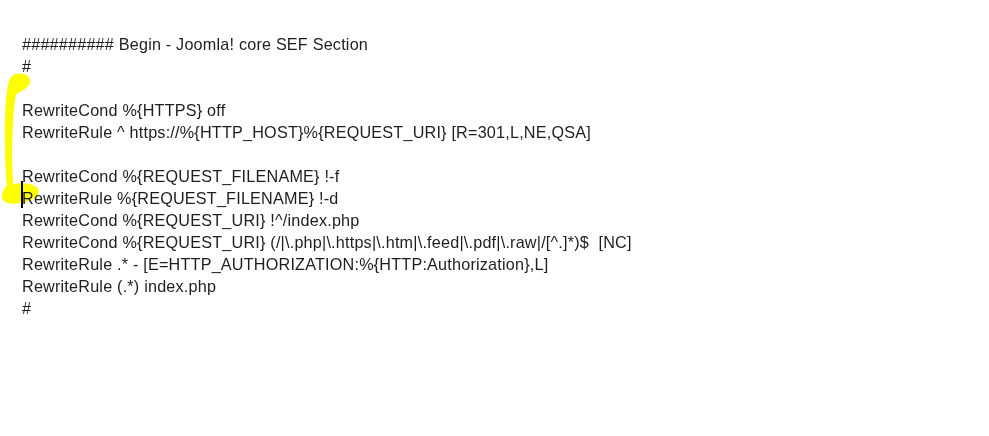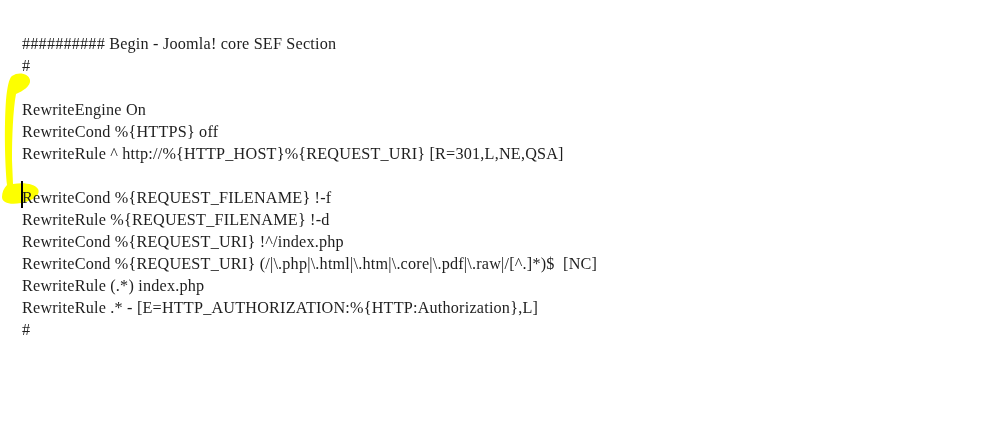--- a/index.html
+++ b/index.html
@@ -8,21 +8,21 @@
     background: #ffffff;
     width: 989px;
     height: 436px;
     overflow: hidden;
   }
   .editor-canvas {
     position: relative;
     width: 989px;
     height: 436px;
     background: #ffffff;
-    font-family: Liberation Serif, serif;
+    font-family: Liberation Sans, sans-serif;
   }
   .code-block {
     position: absolute;
     left: 22px;
     top: 33px;
     z-index: 2;
   }
   .code-line {
     height: 22px;
     line-height: 22px;
@@ -63,28 +63,27 @@
              C10,135 2,133 2,127
              C2,122 4,118 7,115
              C5,95 4,58 6,30
              C7,18 9,8 12,6 Z" fill="#fdff00"></path>
   </svg>
 
   <div class="code-block">
     <div class="code-line">########## Begin - Joomla! core SEF Section</div>
     <div class="code-line">#</div>
     <div class="code-line"></div>
-    <div class="code-line">RewriteEngine On</div>
     <div class="code-line">RewriteCond %{HTTPS} off</div>
-    <div class="code-line">RewriteRule ^ http://%{HTTP_HOST}%{REQUEST_URI} [R=301,L,NE,QSA]</div>
+    <div class="code-line">RewriteRule ^ https://%{HTTP_HOST}%{REQUEST_URI} [R=301,L,NE,QSA]</div>
     <div class="code-line"></div>
     <div class="code-line">RewriteCond %{REQUEST_FILENAME} !-f</div>
     <div class="code-line">RewriteRule %{REQUEST_FILENAME} !-d</div>
     <div class="code-line">RewriteCond %{REQUEST_URI} !^/index.php</div>
-    <div class="code-line">RewriteCond %{REQUEST_URI} (/|\.php|\.html|\.htm|\.core|\.pdf|\.raw|/[^.]*)$  [NC]</div>
+    <div class="code-line">RewriteCond %{REQUEST_URI} (/|\.php|\.https|\.htm|\.feed|\.pdf|\.raw|/[^.]*)$  [NC]</div>
+    <div class="code-line">RewriteRule .* - [E=HTTP_AUTHORIZATION:%{HTTP:Authorization},L]</div>
     <div class="code-line">RewriteRule (.*) index.php</div>
-    <div class="code-line">RewriteRule .* - [E=HTTP_AUTHORIZATION:%{HTTP:Authorization},L]</div>
     <div class="code-line">#</div>
   </div>
 
   <div class="caret"></div>
 
 </div>
 
 </body></html>

